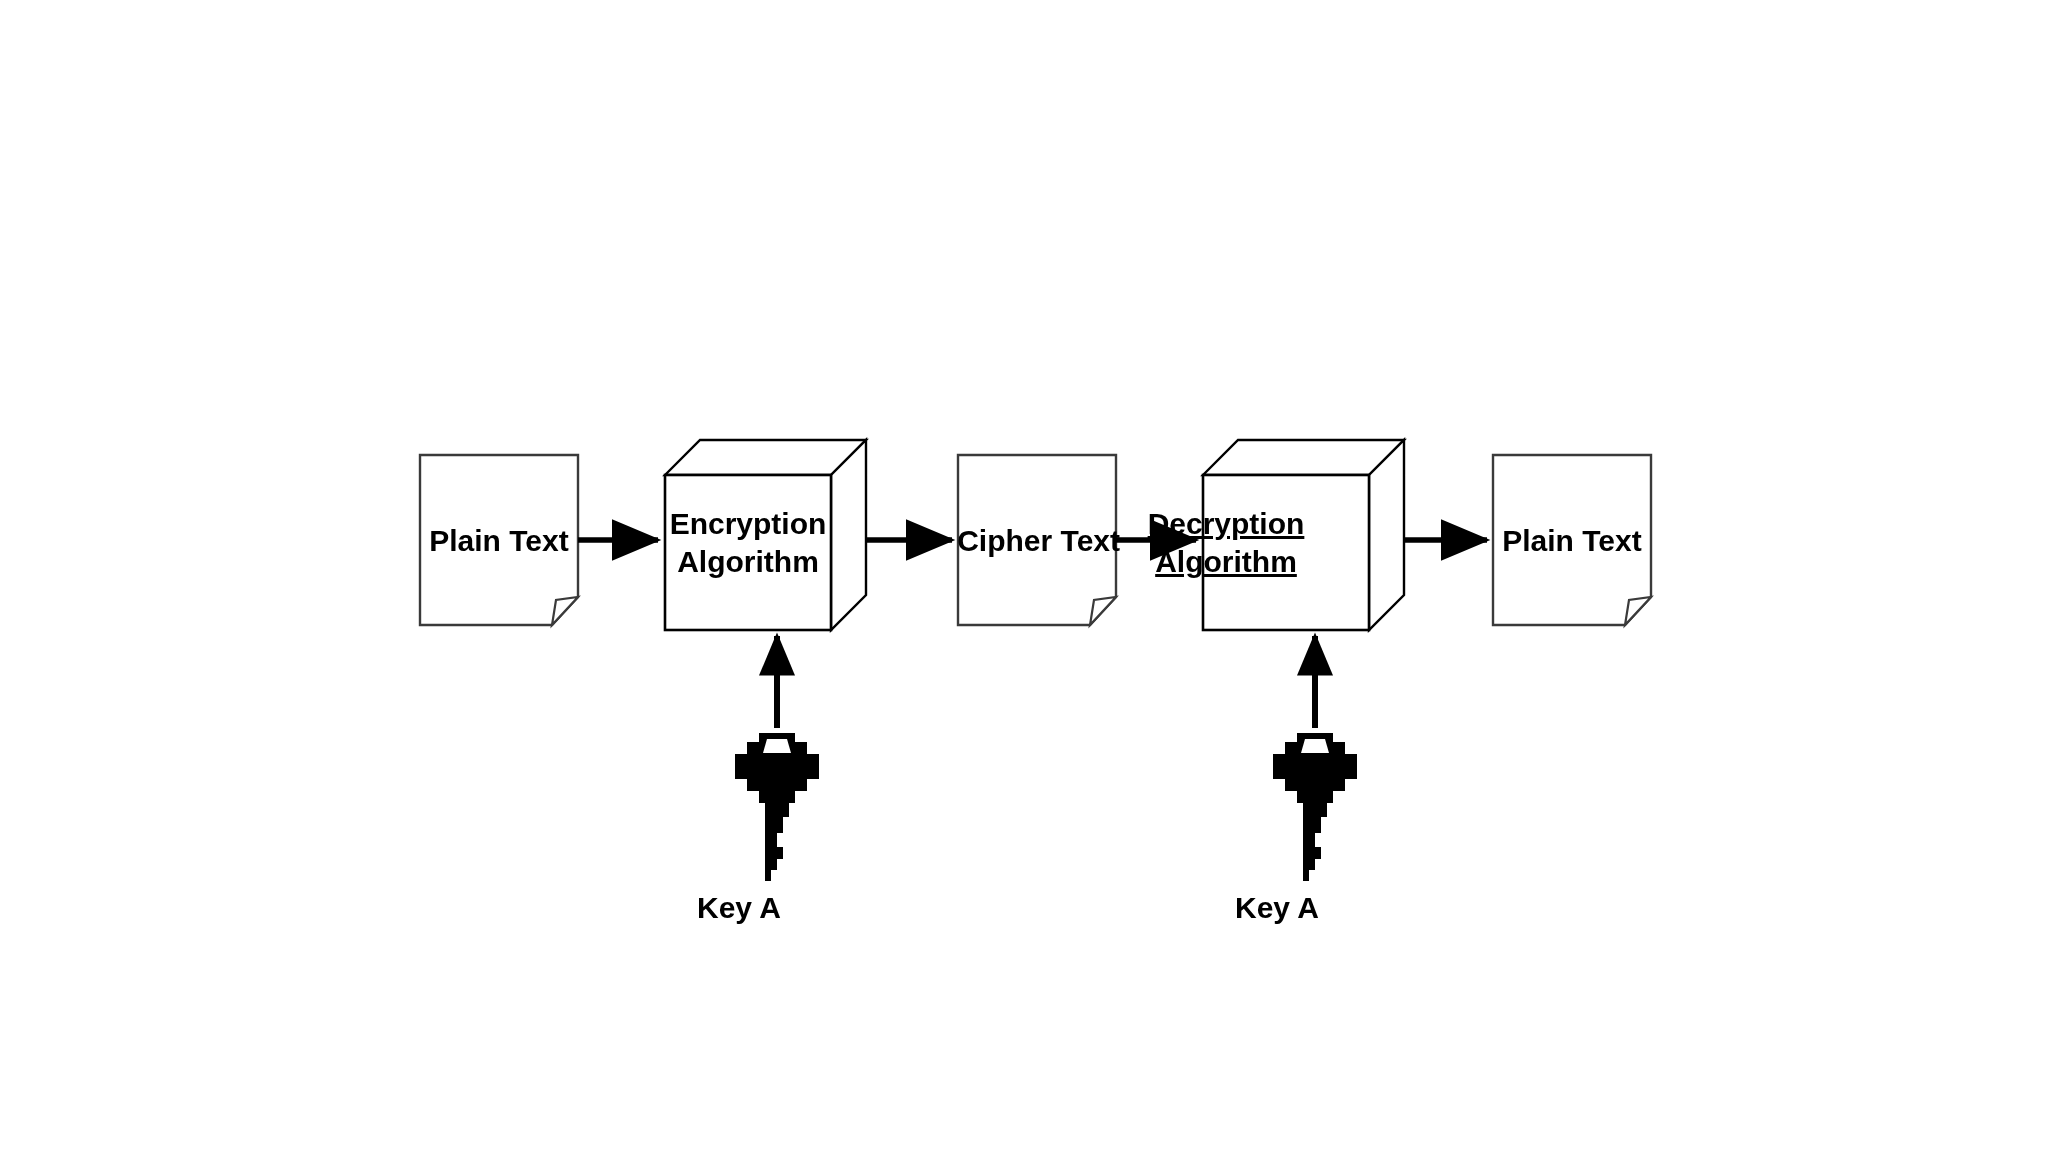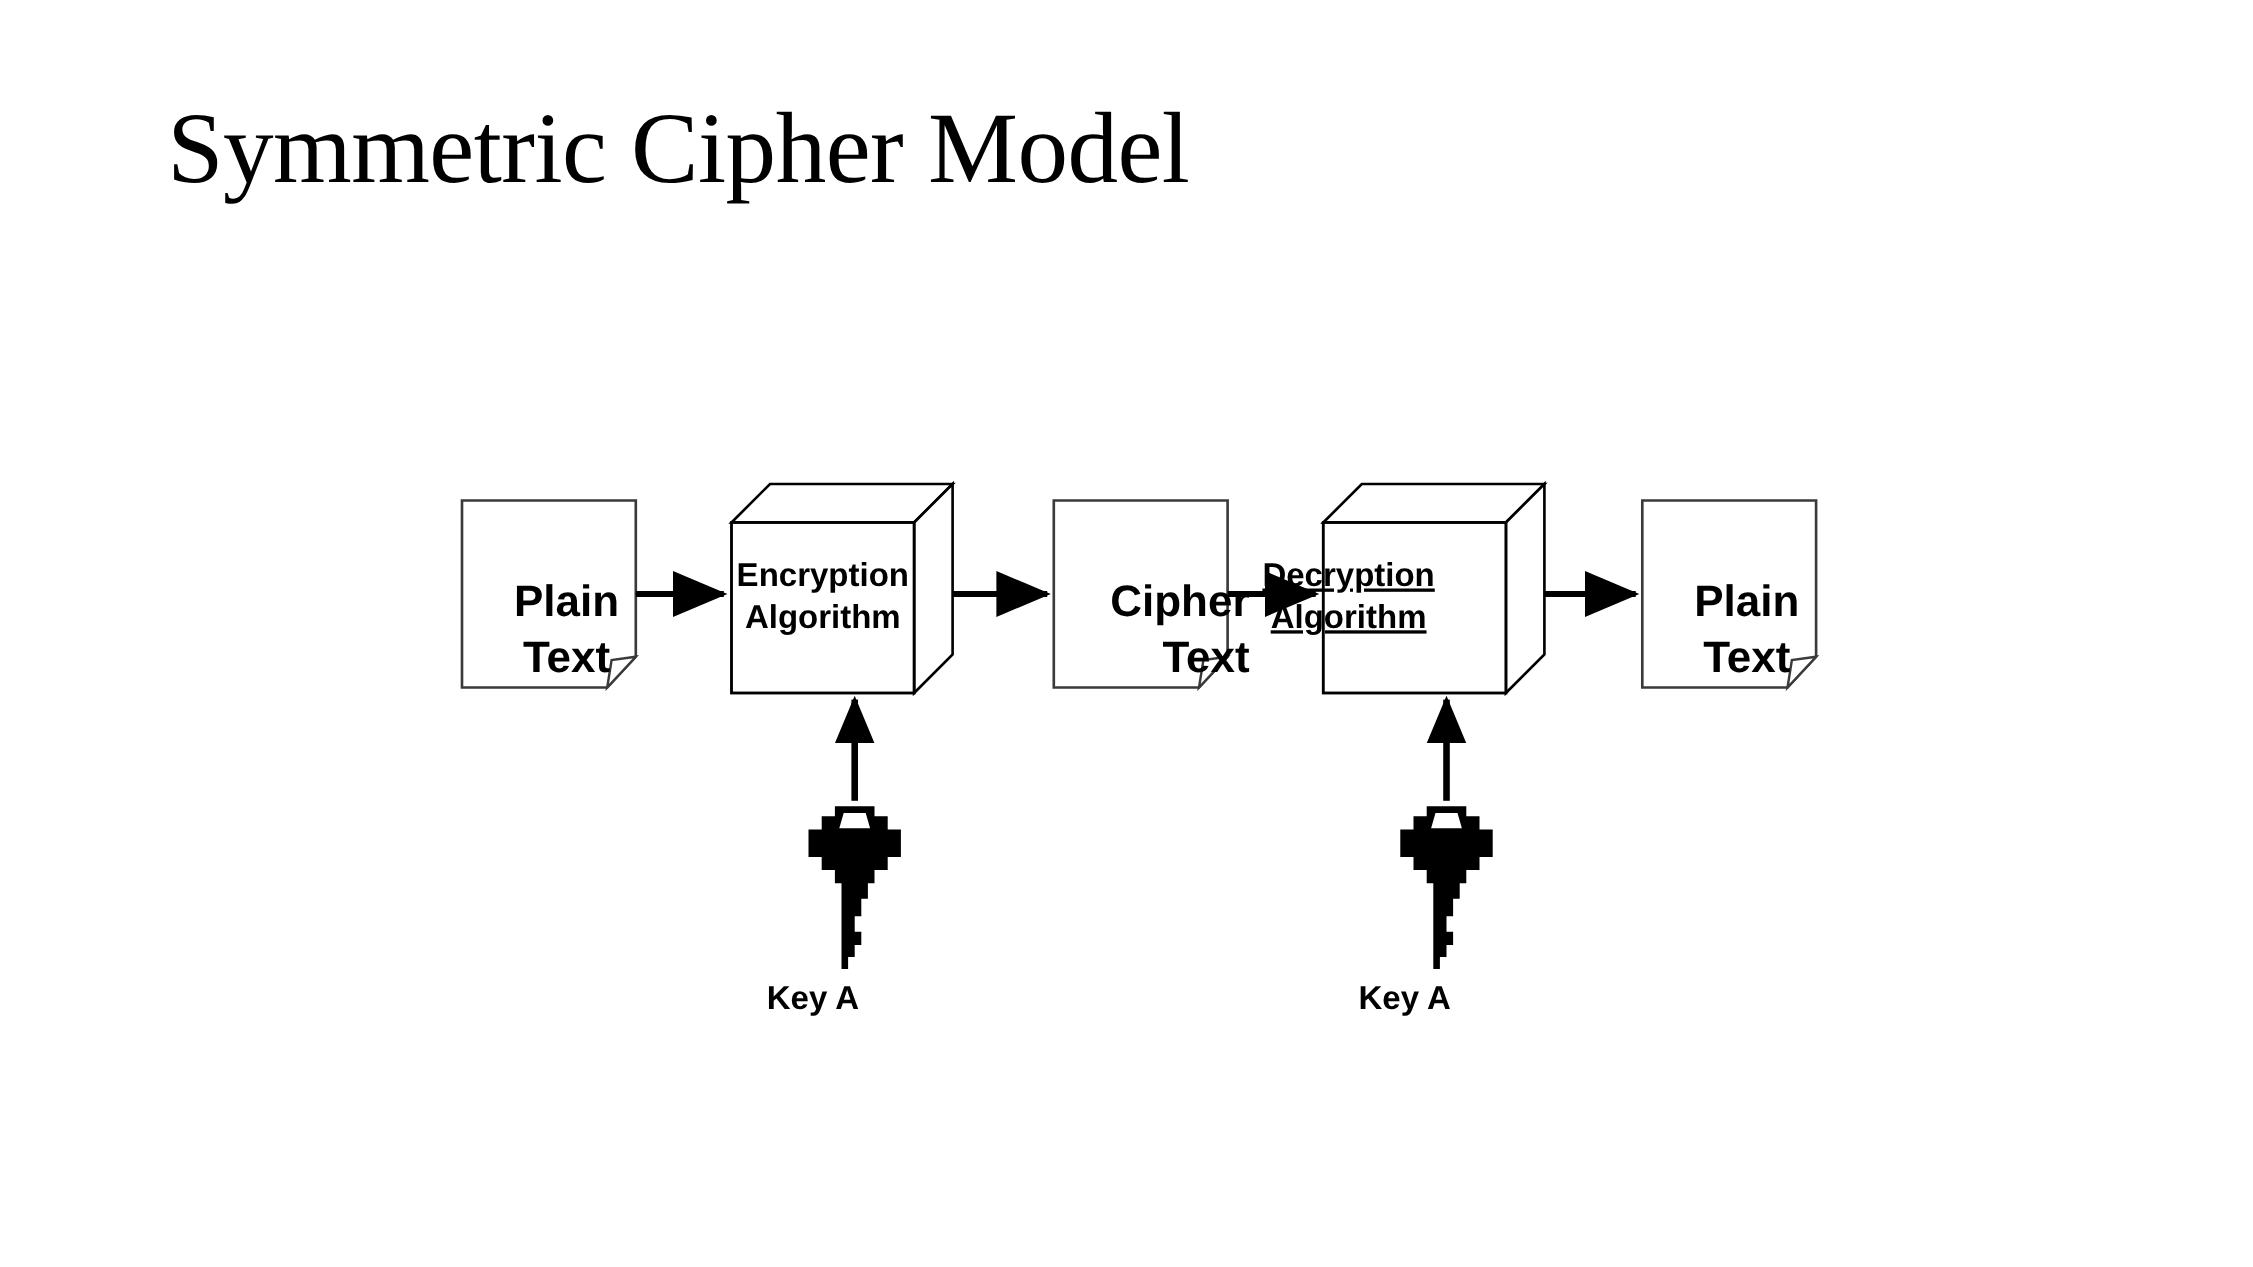--- a/index.html
+++ b/index.html
@@ -50,41 +50,39 @@
     position: absolute;
     color: #000000;
     font-family: "Liberation Sans", sans-serif;
     font-weight: bold;
     text-align: center;
     line-height: 1.28;
     white-space: pre-line;
     pointer-events: none;
   }
   .doc-label {
-    font-size: 40px;
-    margin-left: 16px;
+    font-size: 30px;
   }
   .cube-label {
     font-size: 30px;
   }
   .key-label {
     position: absolute;
     color: #000000;
     font-family: "Liberation Sans", sans-serif;
     font-weight: bold;
     font-size: 30px;
     text-align: left;
   }
 </style>
 </head>
 <body>
 
 <div id="canvas">
 
-  <div id="slide-title">Symmetric Cipher Model</div>
 
   <div id="diagram">
 
     <svg width="2048" height="1152" viewBox="0 0 2048 1152" xmlns="http://www.w3.org/2000/svg">
 
       <defs>
 
         <marker id="ah-h" markerWidth="10" markerHeight="10" refX="8.4" refY="4" orient="auto" markerUnits="strokeWidth">
           <path d="M0,0.2 L9,4 L0,7.8 Z" fill="#000000"></path>
         </marker>

